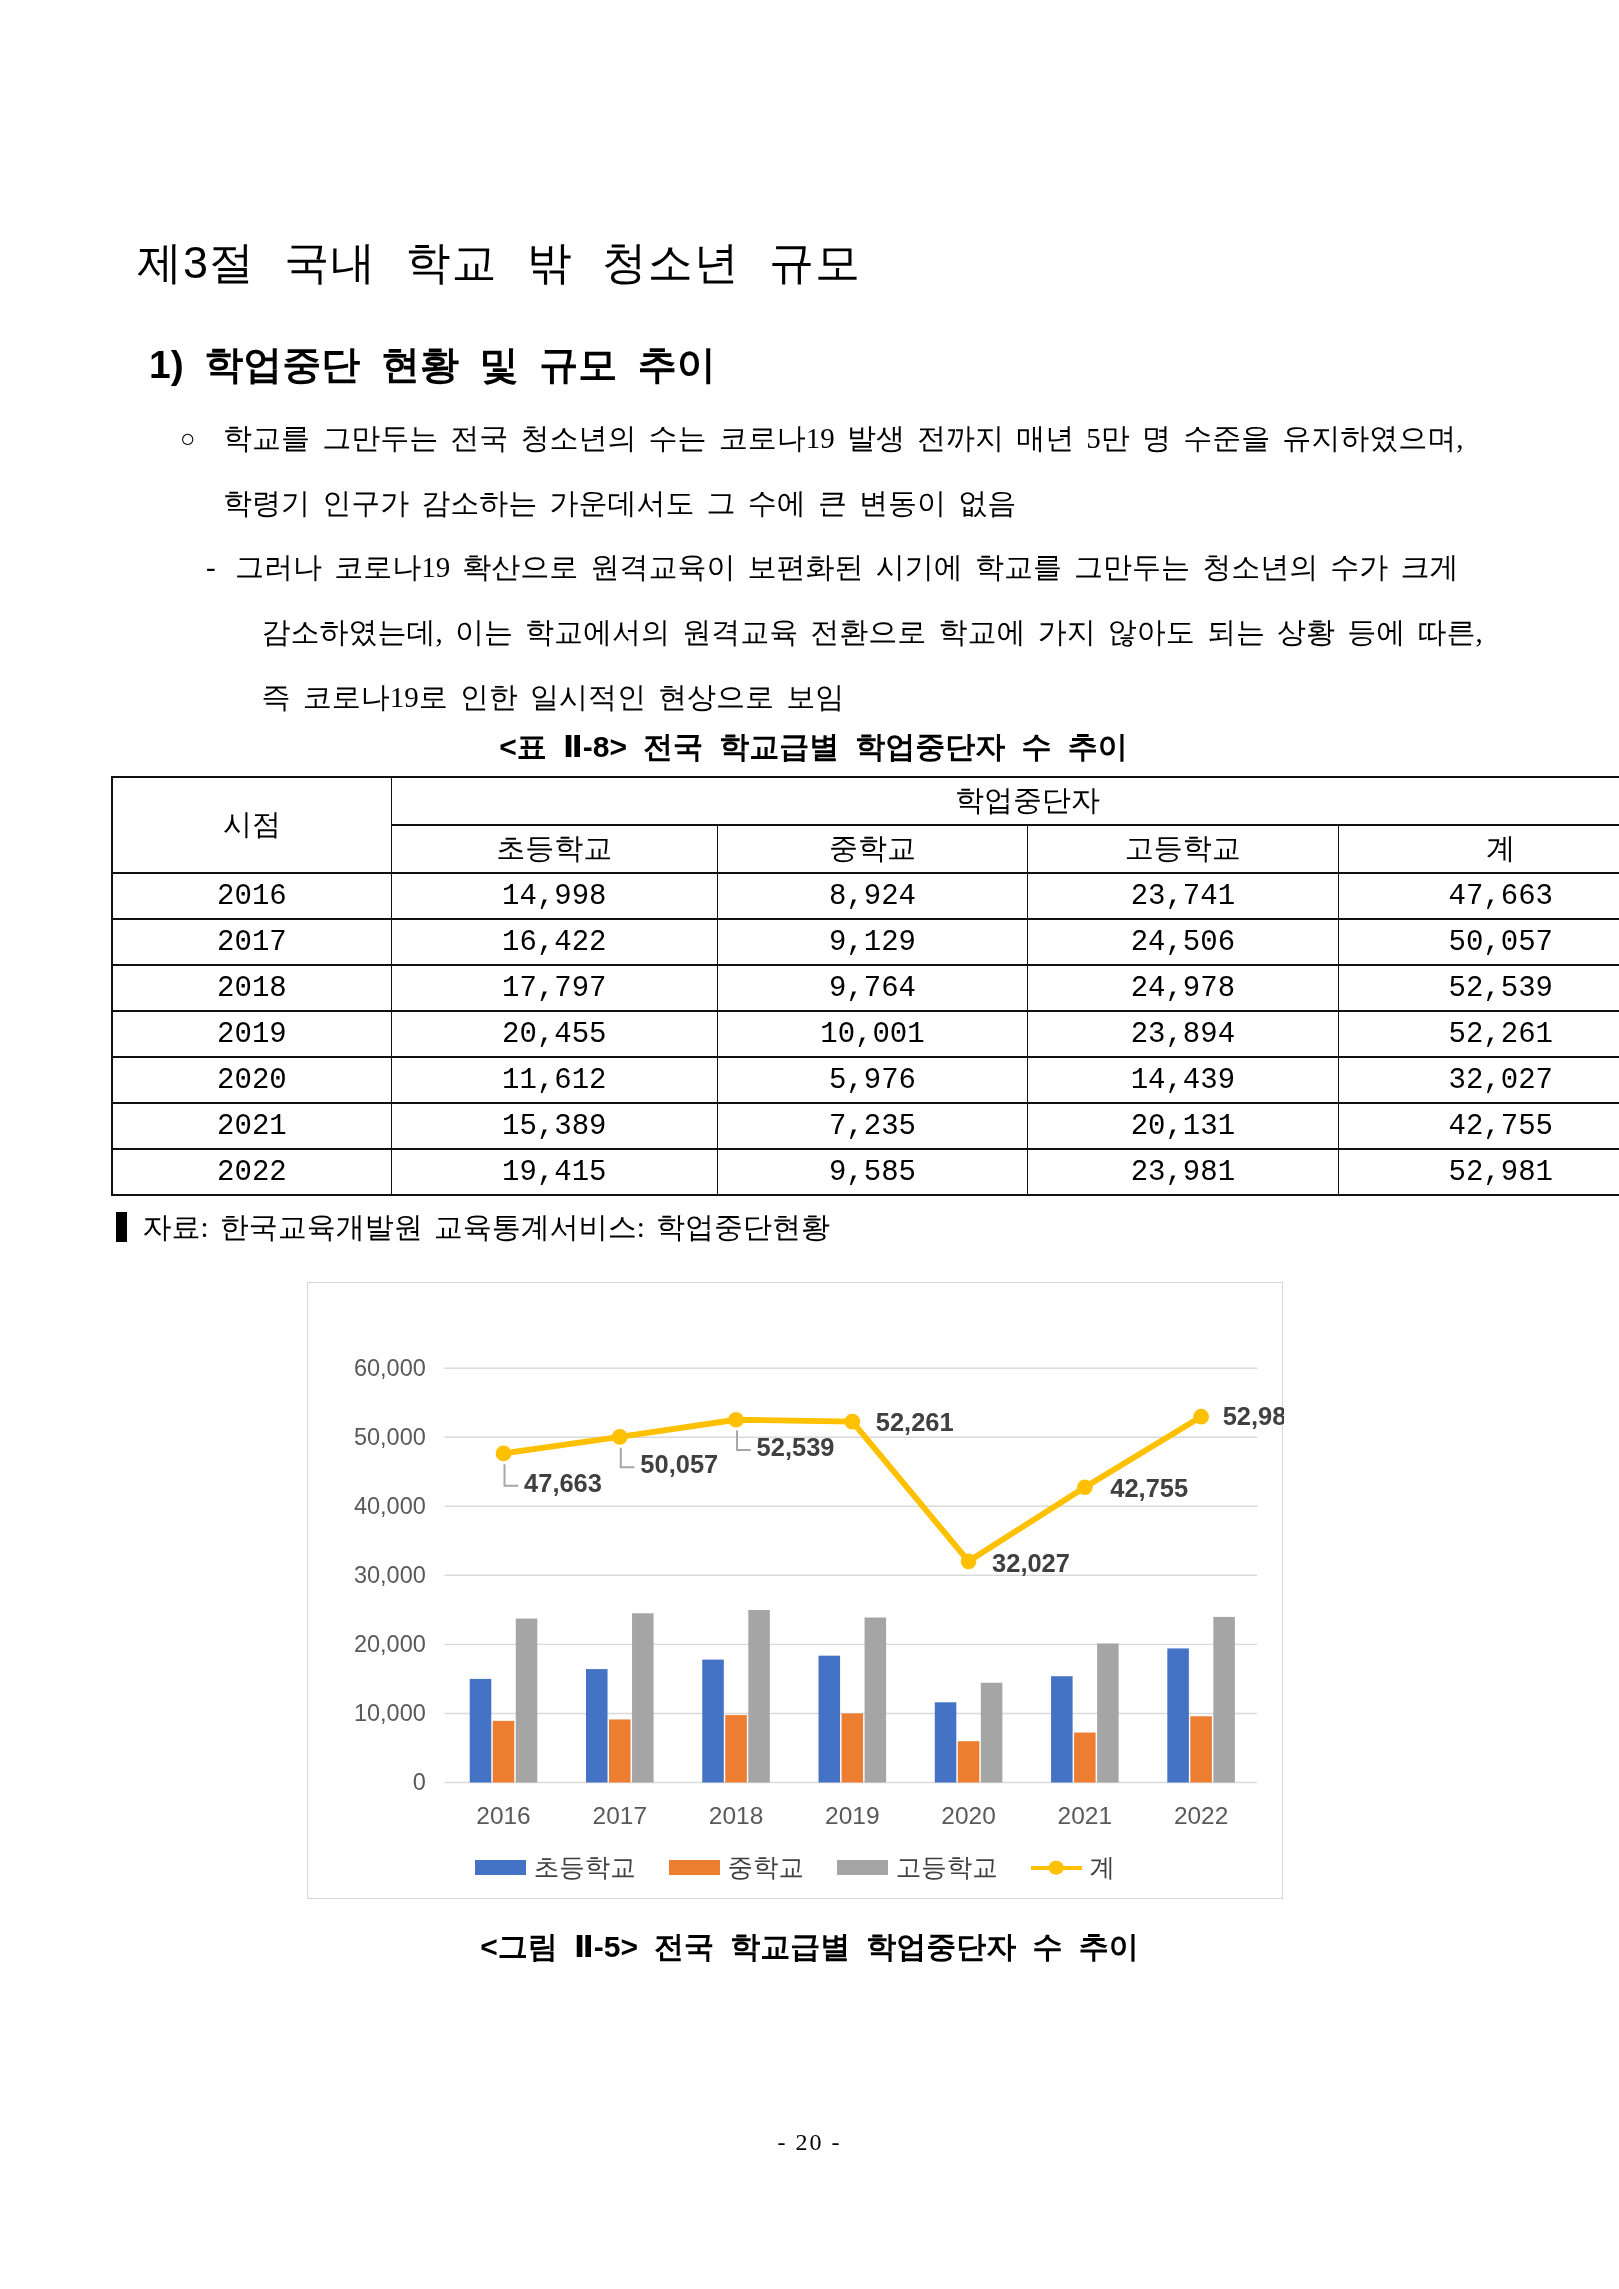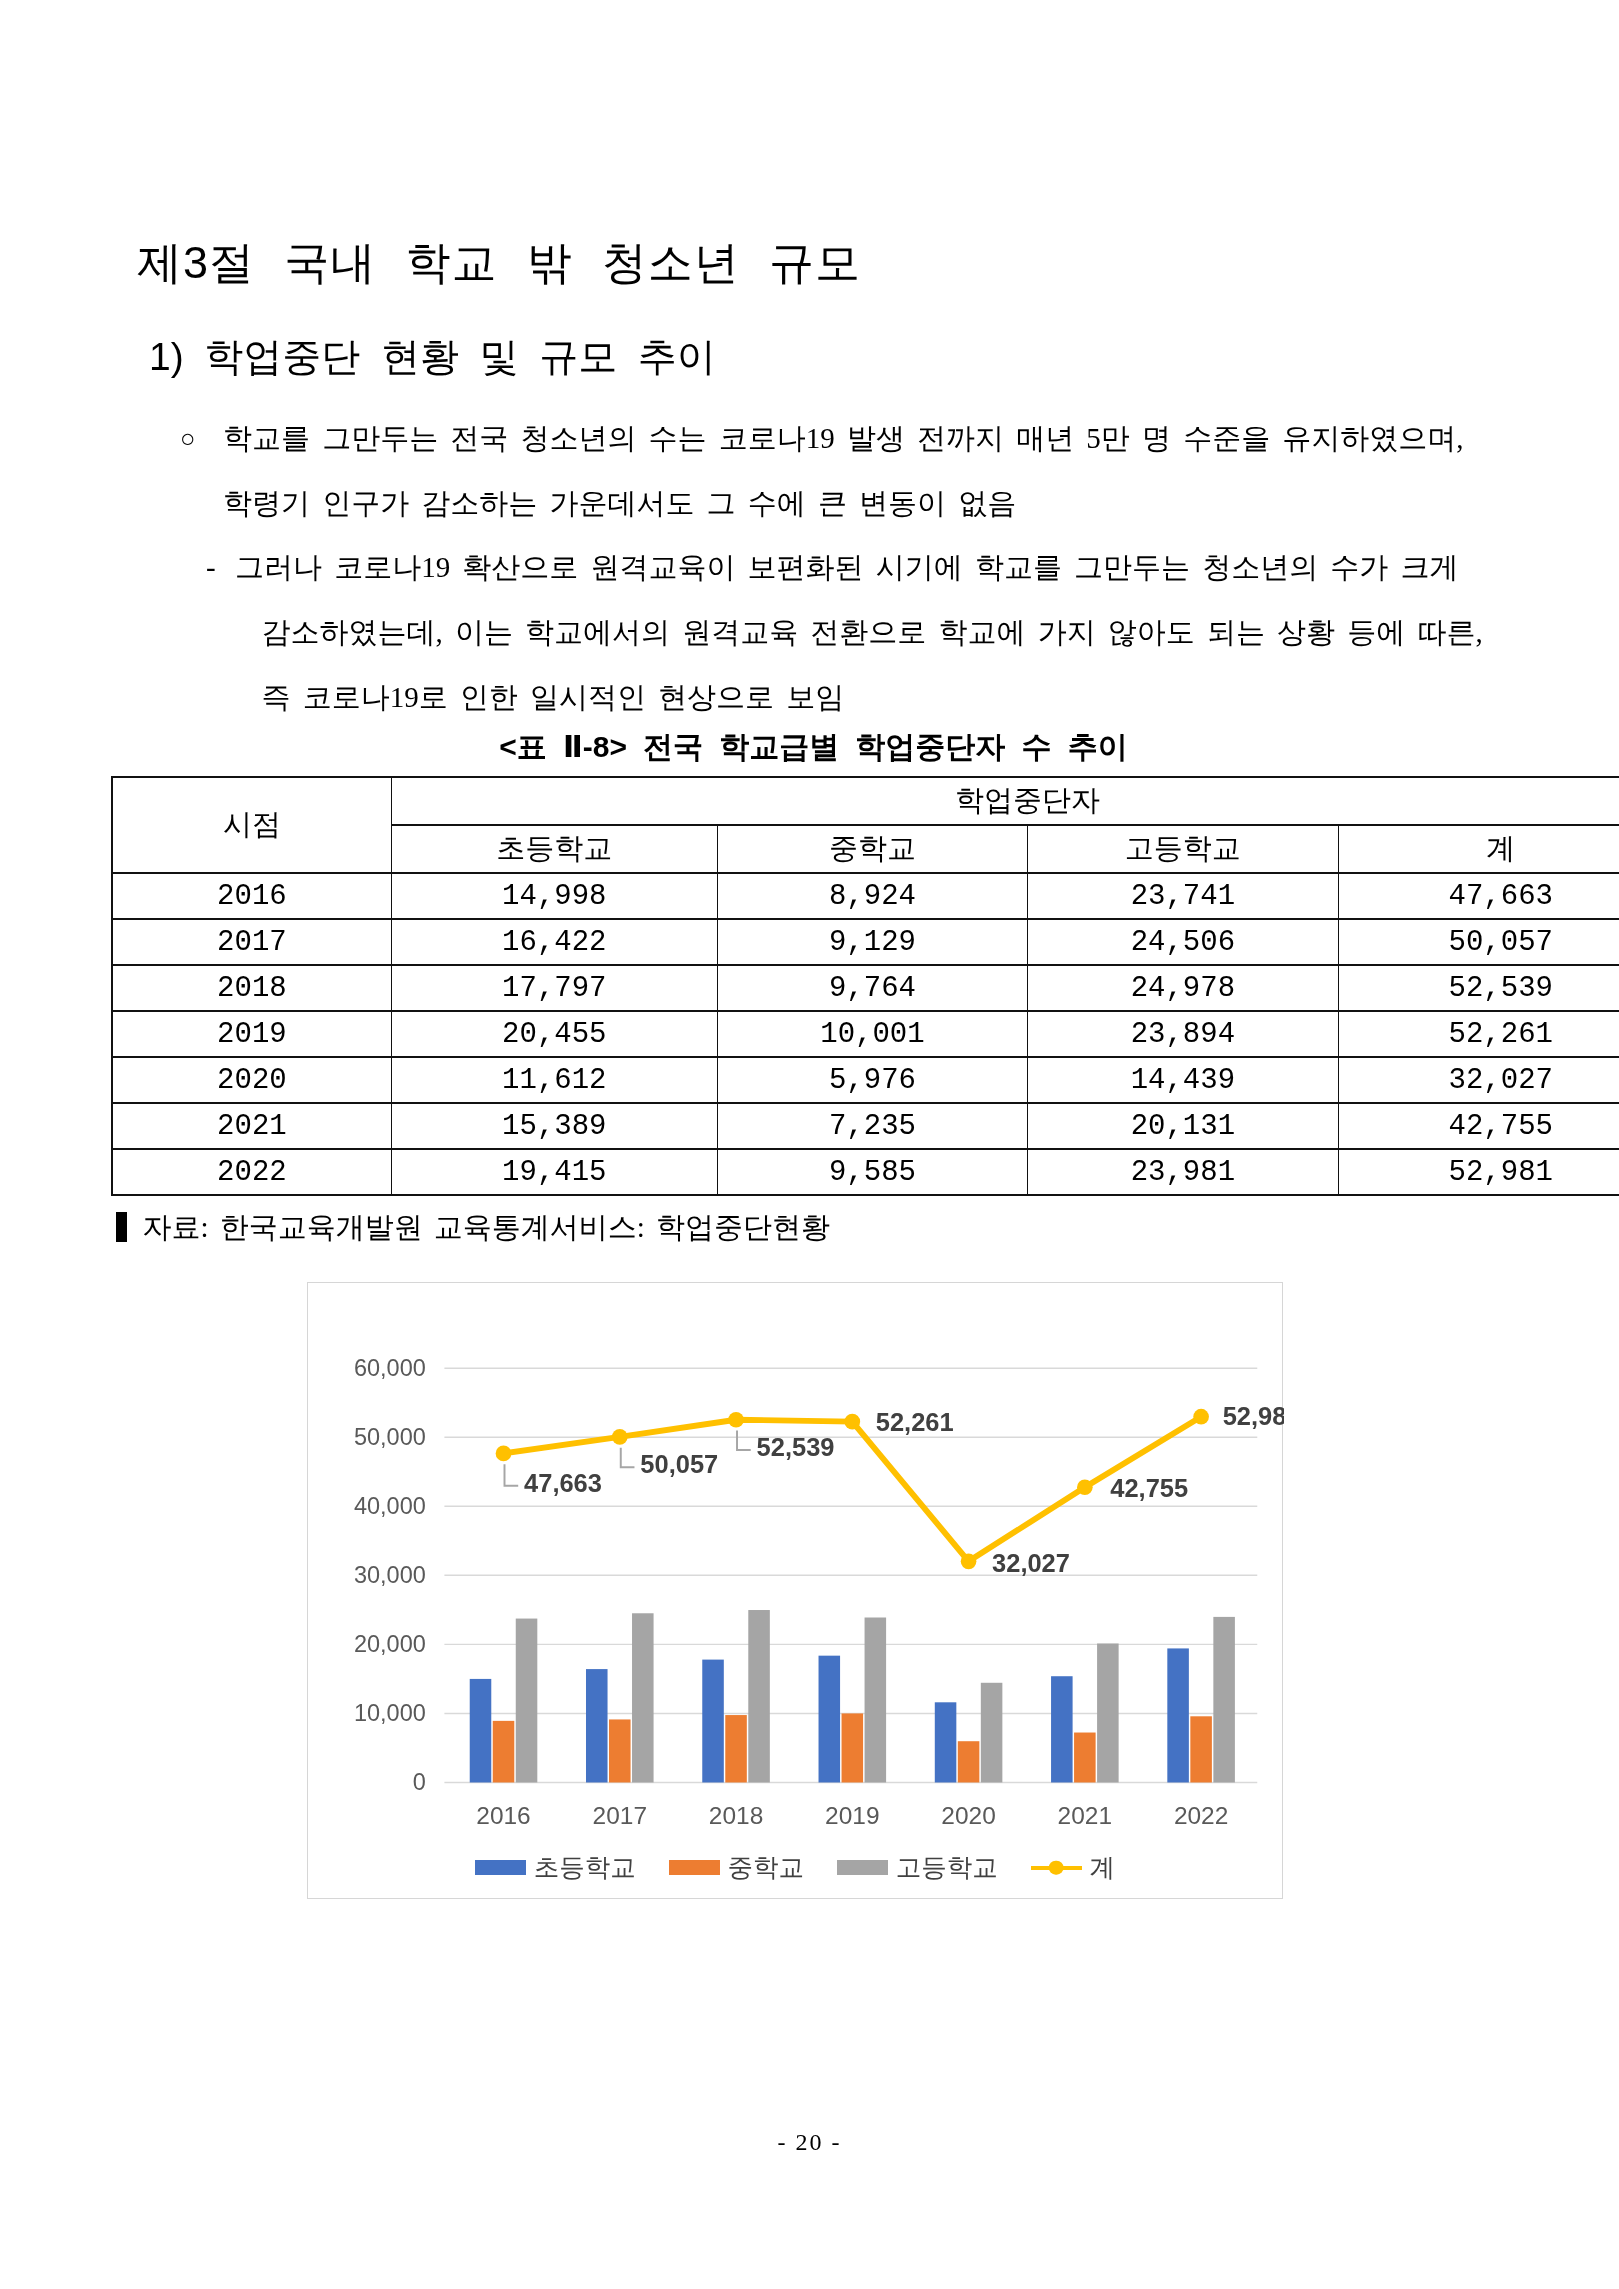--- a/index.html
+++ b/index.html
@@ -1,22 +1,22 @@
 <!DOCTYPE html>
 <html><head>
 <meta charset="utf-8">
 <style>
   html,body{margin:0;padding:0;background:#ffffff;}
   .page{position:relative;width:1619px;height:2290px;background:#ffffff;overflow:hidden;
         font-family:"Liberation Serif","DejaVu Serif",serif;color:#000;}
 
   .h1{position:absolute;left:137px;top:233px;font-family:"Liberation Sans","DejaVu Sans",sans-serif;
       font-size:45px;font-weight:400;letter-spacing:1px;word-spacing:15.7px;white-space:nowrap;}
-  .h2{position:absolute;left:149px;top:330px;font-family:"Liberation Sans","DejaVu Sans",sans-serif;
-      font-size:39px;font-weight:400;word-spacing:9.8px;white-space:nowrap;}
+  .h2{position:absolute;left:149px;top:338px;font-family:"Liberation Sans","DejaVu Sans",sans-serif;
+      font-size:39px;font-weight:700;word-spacing:9.8px;white-space:nowrap;}
 
   .bullet-marker{position:absolute;font-size:25.5px;line-height:65px;}
   .b1-marker{left:180px;top:406px;}
   .b2-marker{left:206px;top:535px;font-size:29px;}
   .bullet-text{position:absolute;font-size:29px;line-height:65px;word-spacing:4.9px;white-space:nowrap;}
   .b1-text{left:223px;top:406px;}
   .b2-text{left:235px;top:535px;}
   .b2-text .cont{padding-left:26.5px;}
 
   .tbl-caption{position:absolute;left:114px;top:727px;width:1399px;text-align:center;
@@ -229,16 +229,17 @@
         <span class="sw" style="background: rgb(165, 165, 165);"></span>
         <span>고등학교</span>
       </span>
       <span class="item">
         <span class="lm" style="--c: #ffc000;"></span>
         <span>계</span>
       </span>
     </div>
   </div>
 
+  <div class="fig-caption">&lt;그림 Ⅱ-5&gt; 전국 학교급별 학업중단자 수 추이</div>
   <div class="page-num">- 20 -</div>
 
 </div>
 
 
 </body></html>

